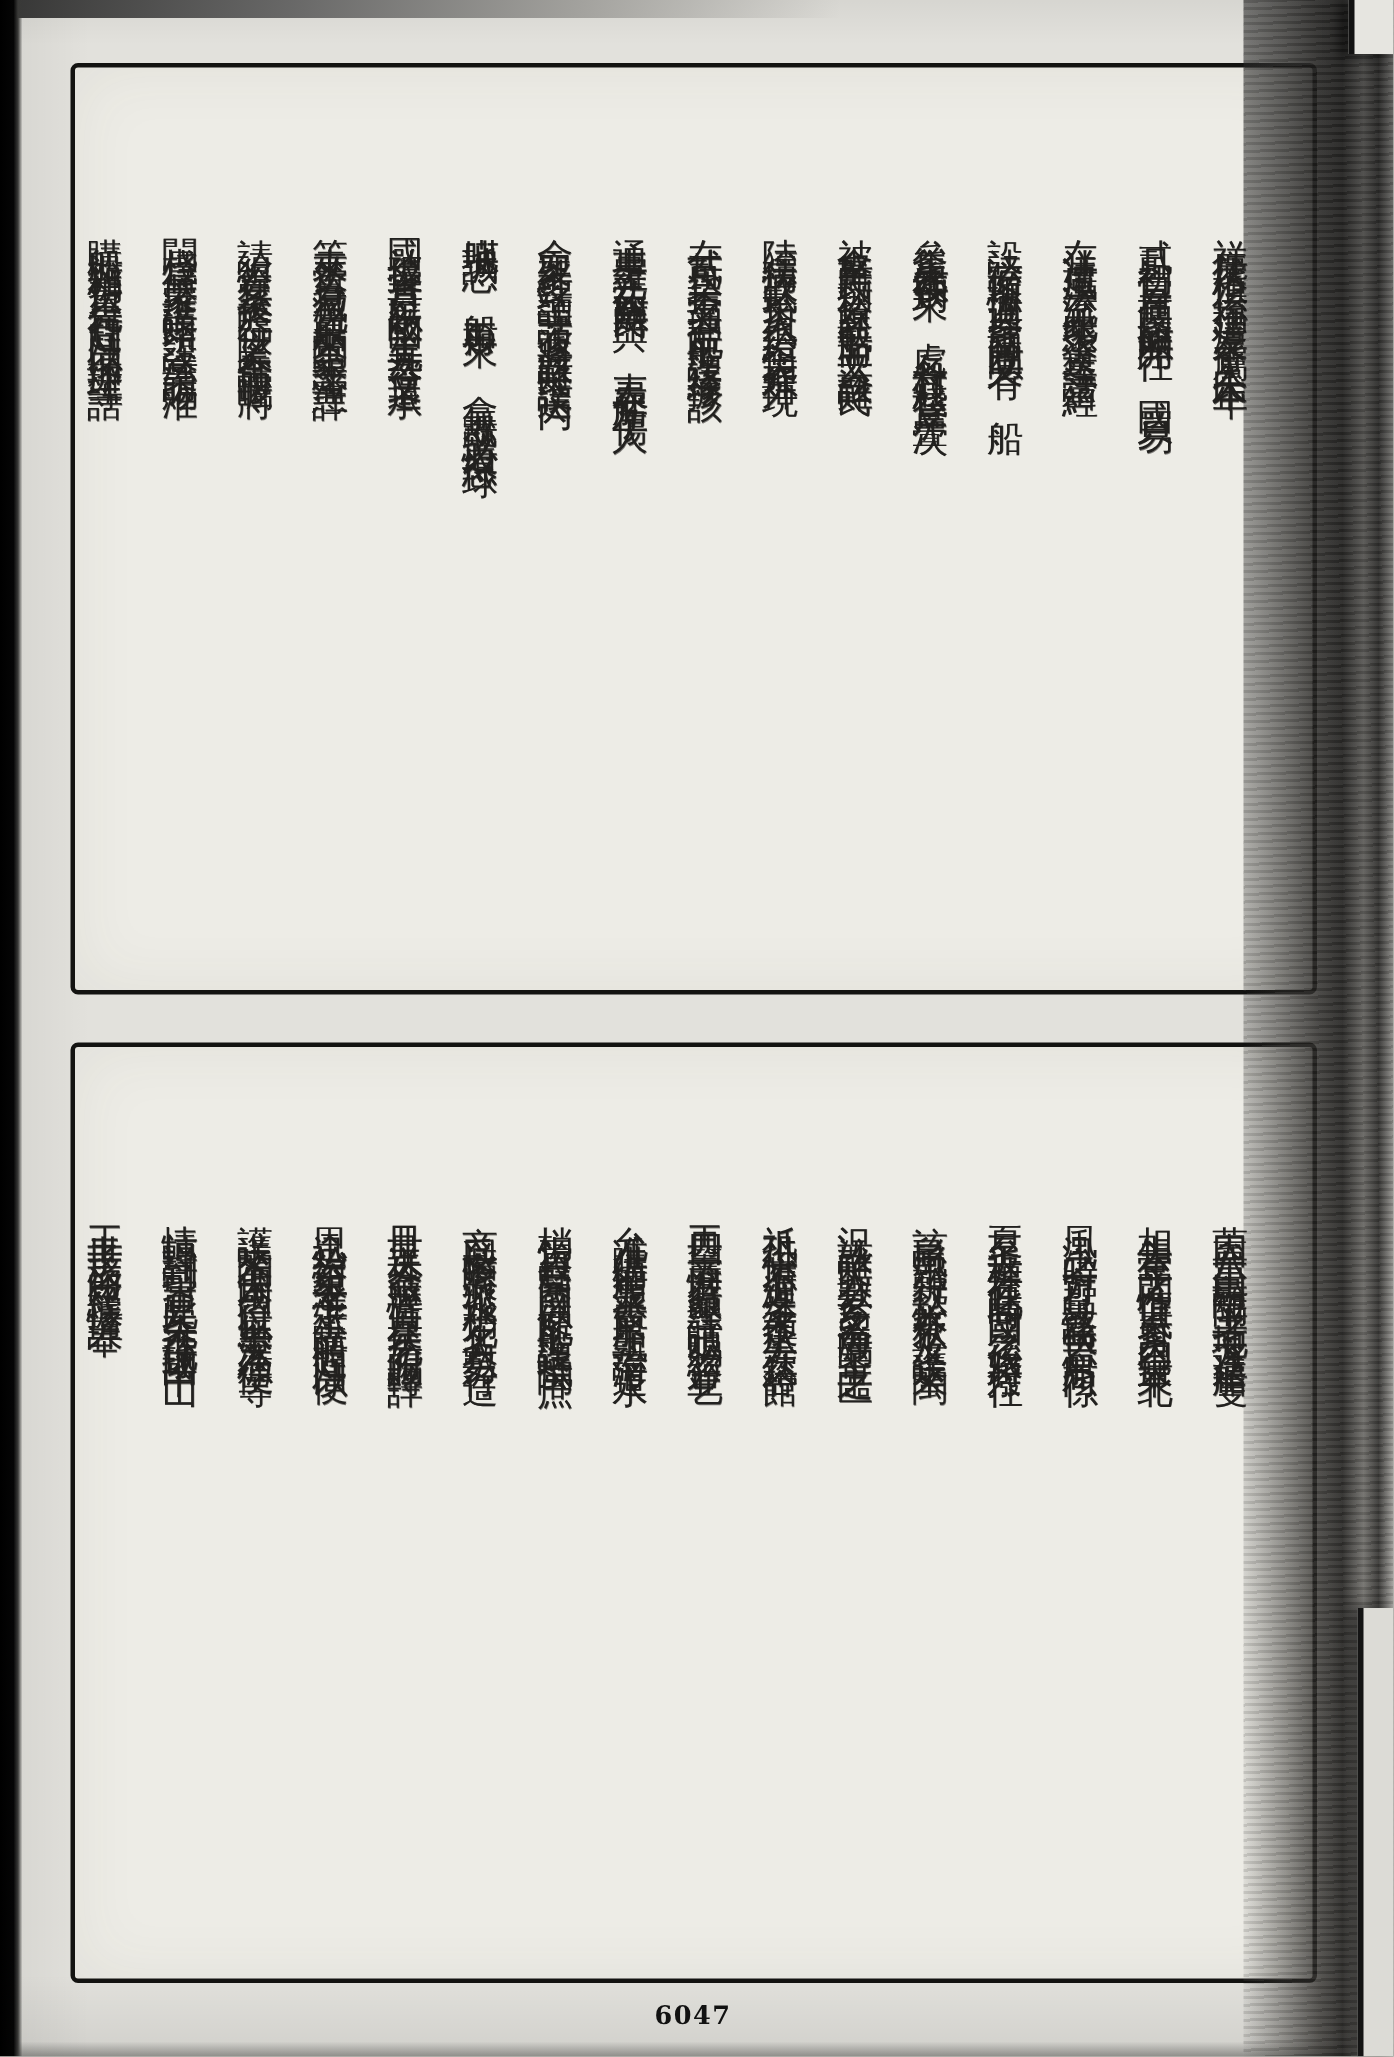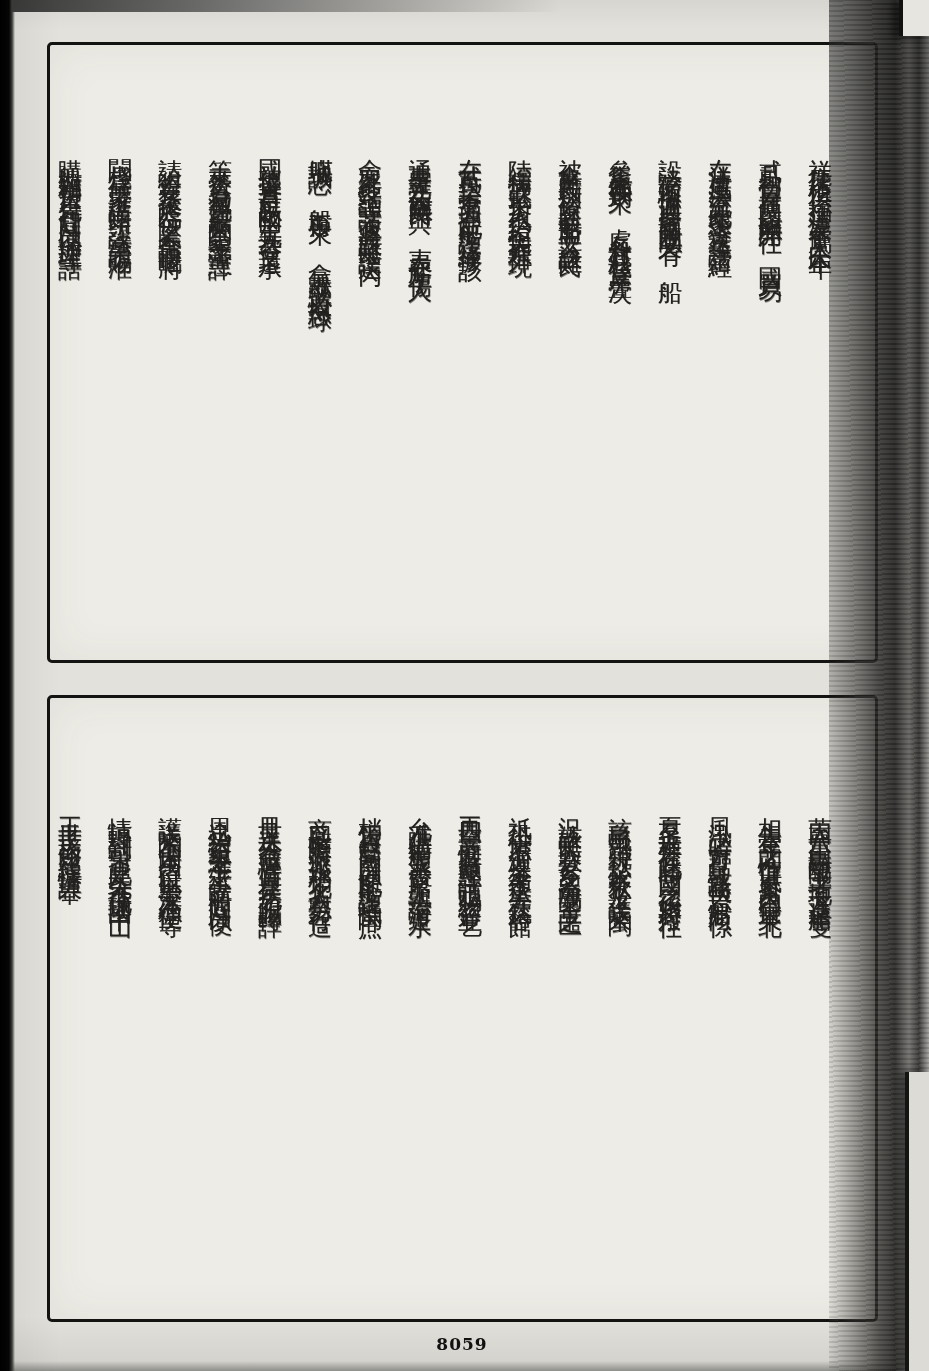--- a/index.html
+++ b/index.html
@@ -146,14 +146,14 @@
         <div class="col">情轉詳到司當查此案先准琉球國中山</div>
         <div class="col">王世子移咨即經據情詳奉</div>
       </div>
   </div>
 
   <div class="gutter"></div>
   <div class="sliver-top"></div>
   <div class="sliver-bottom"></div>
   <div class="edge-left"></div>
 
-  <div class="page-number">8059</div>
+  <div class="page-number">6047</div>
 </div>
 
 </body></html>

